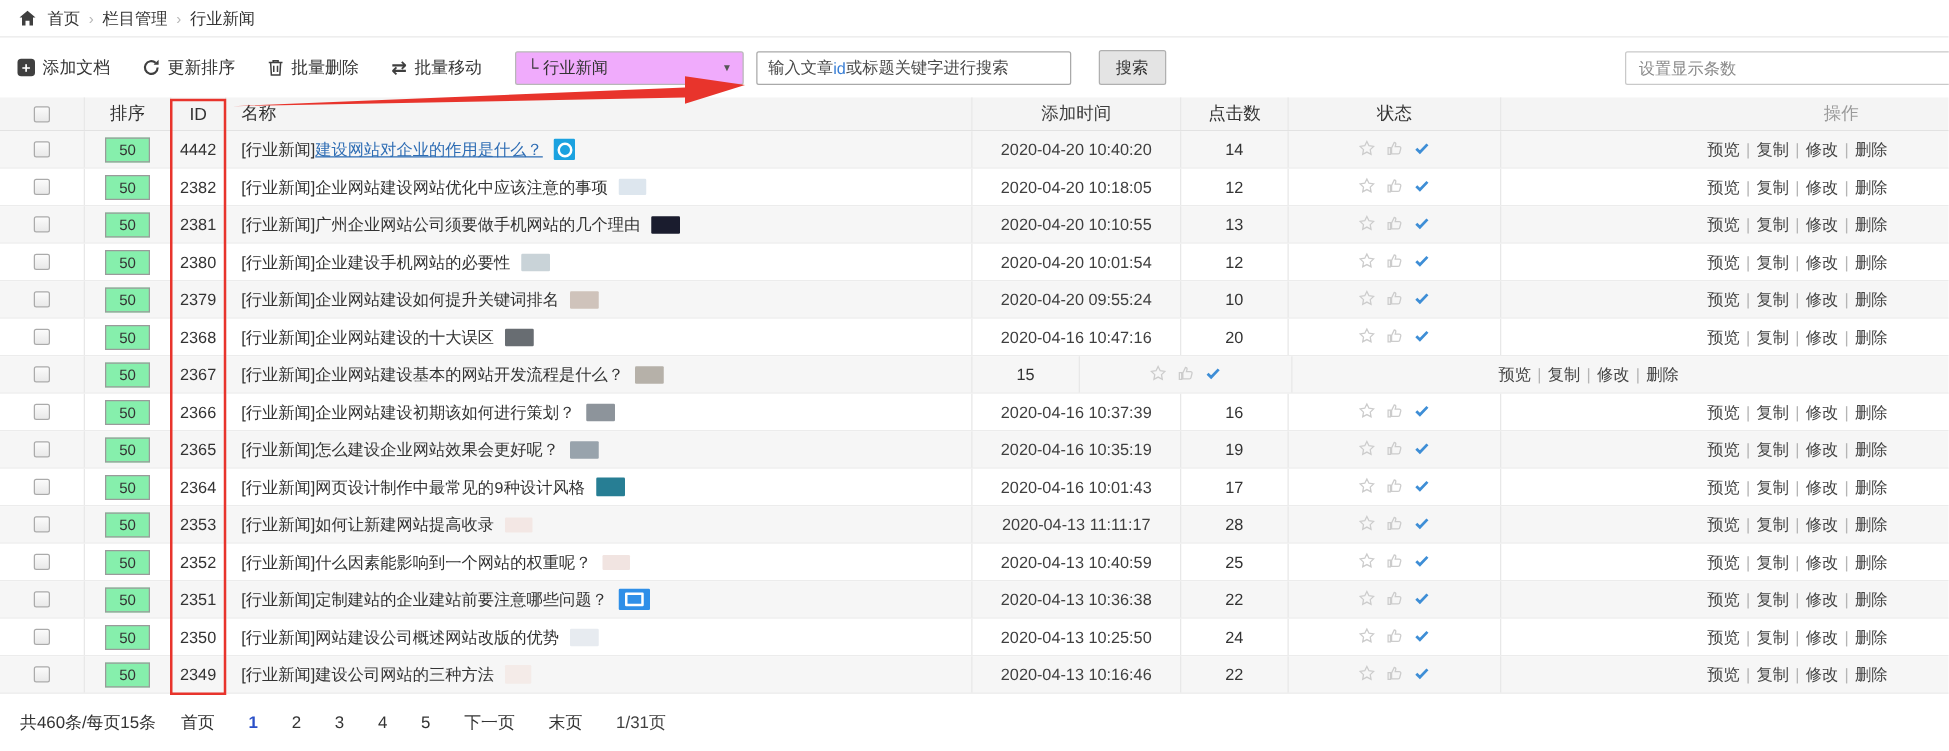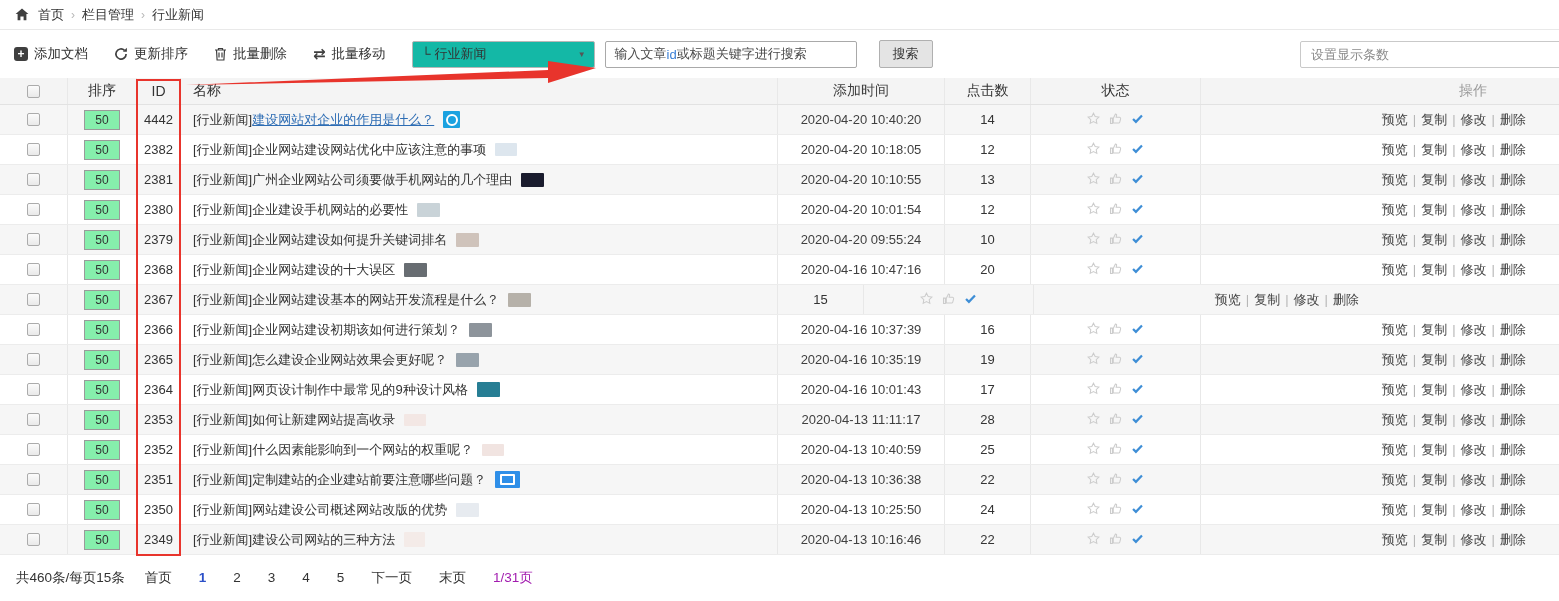--- a/index.html
+++ b/index.html
@@ -19,21 +19,21 @@
   .tbtn { background:none; border:none; font:inherit; color:#333; display:inline-flex;
     align-items:center; gap:6px; margin-right:26px; cursor:pointer; font-size:13.5px; }
   .ico { display:inline-flex; align-items:center; justify-content:center; }
   .ico-plus { width:14px; height:14px; background:#3f3f3f; color:#fff; border-radius:3px;
     font-size:12px; line-height:14px; font-weight:bold; }
   .ico-plus::before { content:"+"; }
   .ico-move { color:#3f3f3f; font-size:15px; font-weight:bold; }
   .ico-move::before { content:"\21C4"; }
   .cat-select { width:183px; height:27px; border:1px solid #b7b7b7; border-radius:2px;
     display:inline-flex; align-items:center; justify-content:space-between;
-    padding:0 8px 0 9px; margin-right:10px; cursor:pointer; background:#14b8a6; }
+    padding:0 8px 0 9px; margin-right:10px; cursor:pointer; background:#f0abfc; }
   .cat-caret { font-size:8px; color:#555; }
   .cat-caret::before { content:"\25BC"; }
   .search-box { width:252px; height:27px; border:1px solid #a9a9a9; border-radius:2px;
     display:inline-flex; align-items:center; padding:0 9px; color:#4a4a4a; background:#fff;
     cursor:text; margin-right:22px; }
   .search-box .hl { color:#3a7fd5; }
   .btn-search { height:28px; padding:0 13px; background:#e4e4e4; border:1px solid #b0b0b0;
     border-radius:2px; font:inherit; color:#333; cursor:pointer; }
   .pagesize-input { position:absolute; left:1300px; top:41px; width:270px; height:27px;
     border:1px solid #c9c9c9; border-radius:2px; padding:0 10px; font:inherit; color:#333; }
@@ -47,42 +47,42 @@
   .td:last-child { border-right:none; }
   .odd { background:#f6f6f6; }
   .even { background:#ffffff; }
   .c-check { width:68px; justify-content:center; }
   .c-sort { width:69px; justify-content:center; }
   .c-id { width:44px; justify-content:center; }
   .c-name { width:597px; padding-left:12px; }
   .c-time { width:167px; justify-content:center; color:#3f3f3f; }
   .c-clicks { width:86px; justify-content:center; }
   .c-status { width:170px; justify-content:center; gap:9px; }
-  .c-actions { width:358px; justify-content:flex-end; padding-right:28px; color:#9a9a9a; }
+  .c-actions { width:358px; justify-content:flex-end; padding-right:44px; color:#9a9a9a; }
   .thead .c-actions { padding-right:72px; }
   .checkbox { width:13px; height:13px; border:1px solid #ababab; border-radius:2px;
     background:linear-gradient(#fbfbfb,#e9e9e9); cursor:pointer; }
   .sort-input { width:36px; height:20px; border:1px solid #9a9a9a; text-align:center;
     font:inherit; font-size:12px; color:#333; background:#86efac; }
   .prefix { color:#333; }
   .title { color:#333; text-decoration:none;font-family:Liberation Mono, monospace; }
   .title.as-link { color:#2e6db4; text-decoration:underline; cursor:pointer; }
   .thumb { display:inline-flex; align-items:center; justify-content:center;
     margin-left:9px; border-radius:1px; flex:none; }
   .thumb.ring::after { content:""; width:8px; height:8px; border:2px solid #fff; border-radius:50%; }
   .thumb.monitor::after { content:""; width:11px; height:7px; border:2px solid #fff; border-radius:1px; }
   .op { color:#444; text-decoration:none; cursor:pointer; padding:0 5px; }
   .sep { color:#b5b5b5; }
 
   
   .pager { height:45px; display:flex; align-items:center; padding-left:16px; font-size:13.5px; }
   .pg-summary { margin-right:20px; }
   .pg-link { color:#333; text-decoration:none; cursor:pointer; margin-right:27px; }
   .pg-num.current { color:#2b50c8; font-weight:bold; }
-  .pg-indicator { color:#a21caf; }
+  .pg-indicator { color:#404040; }
 
   
   .anno-rect { position:absolute; left:136px; top:79px; width:45px; height:477px;
     border:2px solid #e8342c; pointer-events:none; }
   .anno-arrow { position:absolute; left:0; top:0; pointer-events:none; }
 </style>
 </head>
 <body>
 
 <div class="app">

